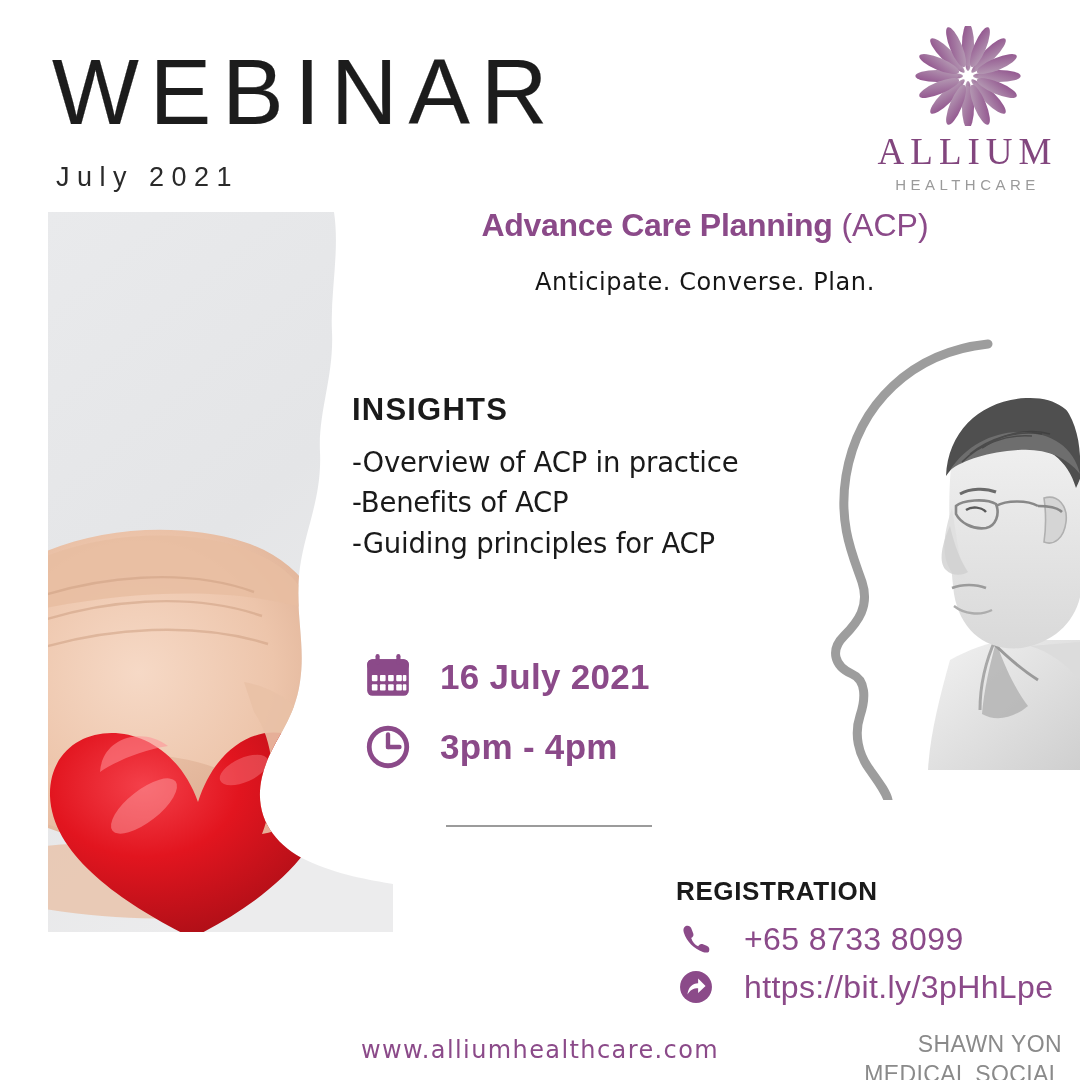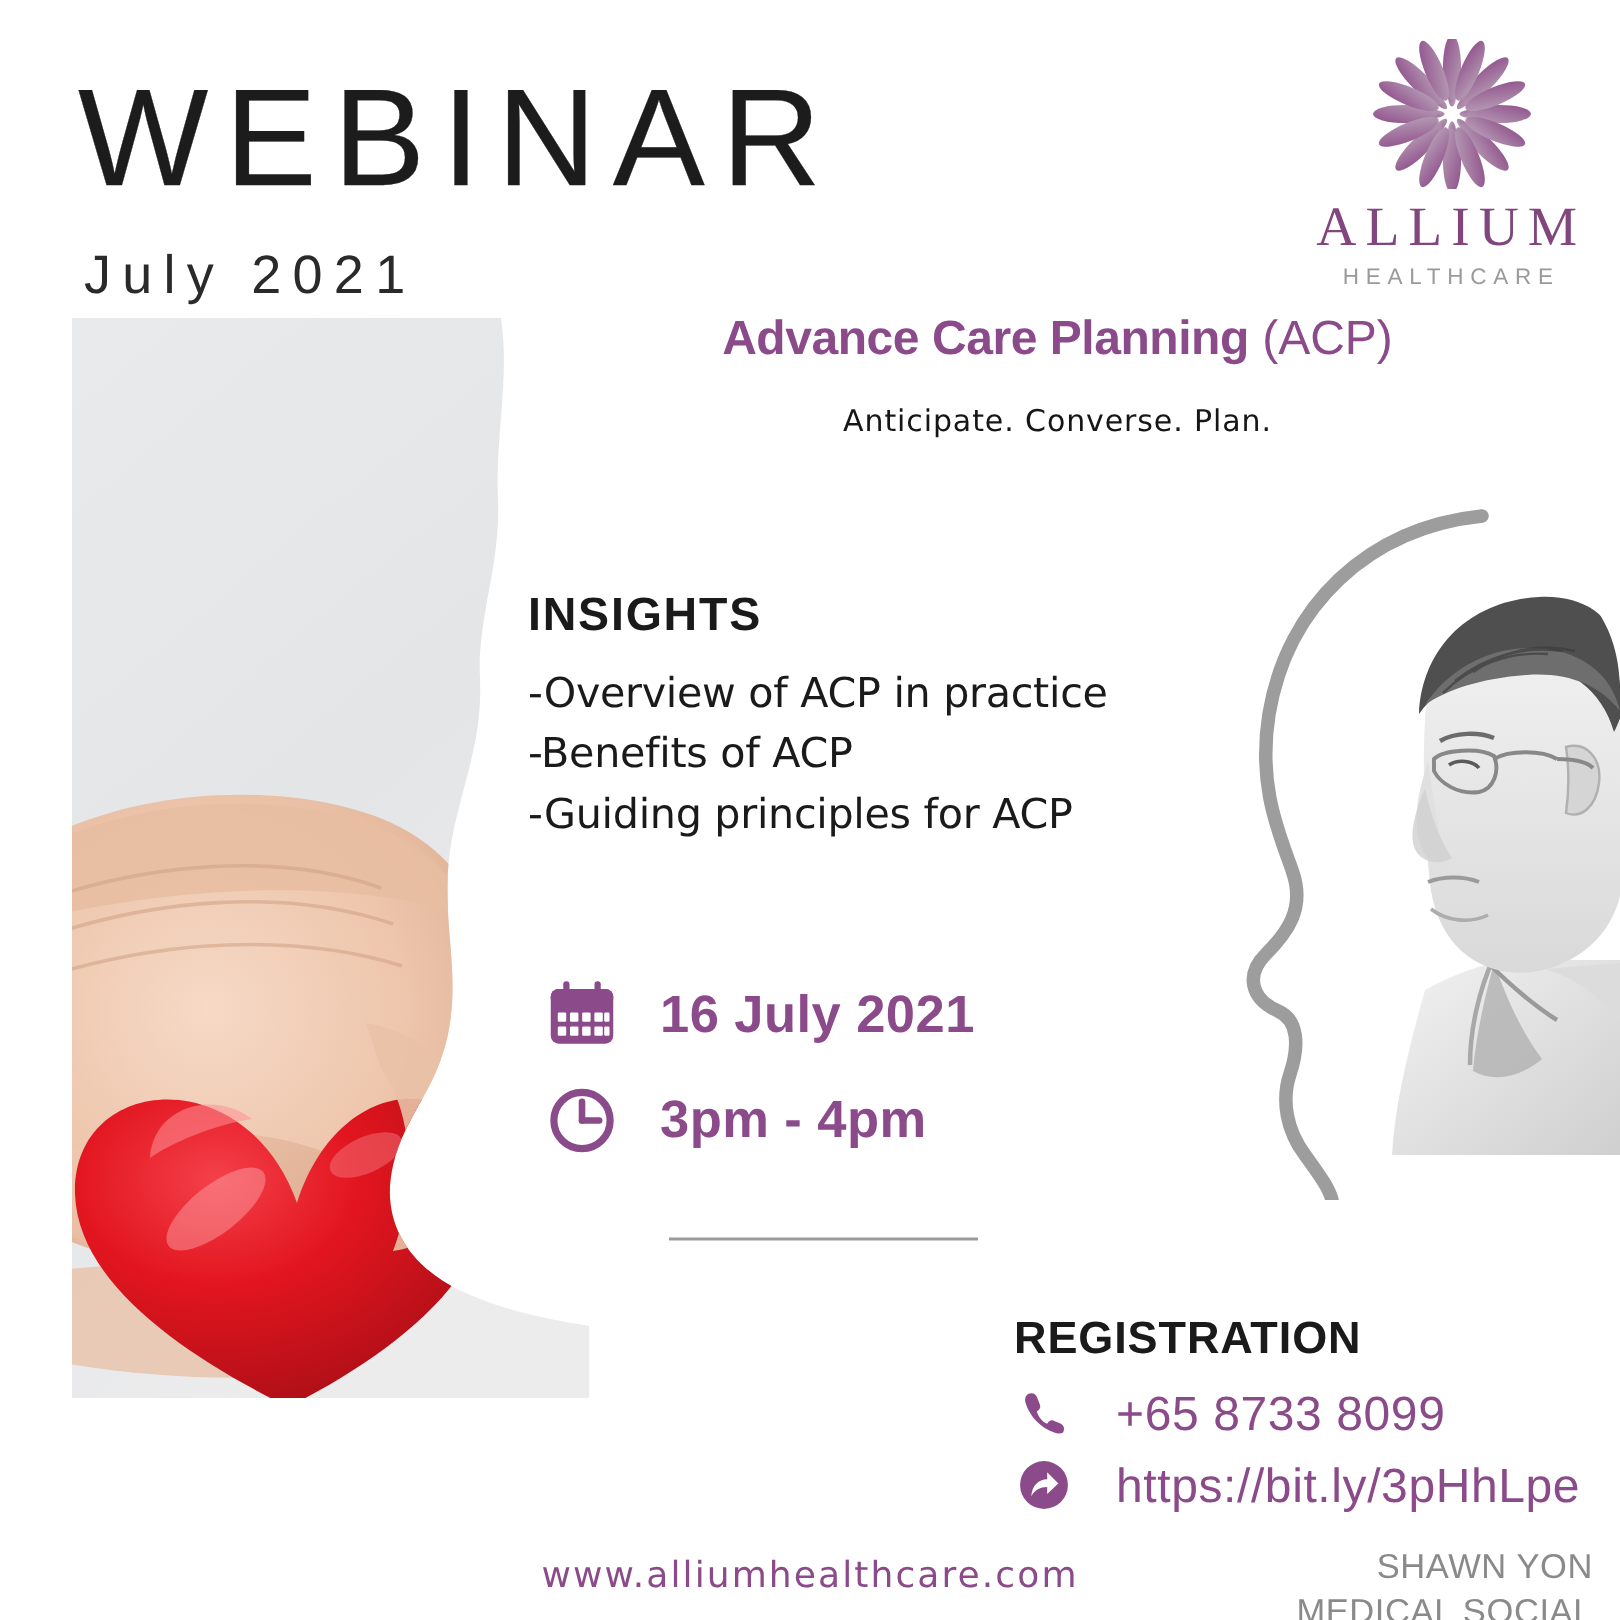--- a/index.html
+++ b/index.html
@@ -10,21 +10,21 @@
   .webinar-title{
     position:absolute;left:52px;top:46px;
     font-family:"Liberation Sans",sans-serif;
     font-size:92px;line-height:1;font-weight:300;
     letter-spacing:11px;color:#1c1c1c;
     -webkit-text-stroke:0.2px #1c1c1c;
   }
   .webinar-date{
     position:absolute;left:56px;top:162px;
     font-family:"Liberation Sans",sans-serif;
-    font-size:36px;font-weight:300;letter-spacing:7.5px;color:#2a2a2a;
+    font-size:27px;font-weight:300;letter-spacing:7.5px;color:#2a2a2a;
   }
 
   
   .logo{position:absolute;left:855px;top:26px;width:225px;height:160px;}
   .logo-mark{position:absolute;left:50%;top:0;transform:translateX(-50%);}
   .logo-word{
     position:absolute;left:0;right:0;top:104px;text-align:center;
     font-family:"Liberation Serif",serif;
     font-size:37px;font-weight:400;letter-spacing:6px;color:#82467e;
   }
@@ -44,21 +44,21 @@
     padding-left:330px;
     font-family:"Liberation Sans",sans-serif;
     font-size:32px;line-height:1.1;color:#8b4a89;
   }
   .acp-title .bold{font-weight:700;letter-spacing:-0.3px;}
   .acp-title .light{font-weight:400;}
   .acp-tagline{
     position:absolute;left:0;right:0;top:268px;text-align:center;
     padding-left:330px;
     font-family:"DejaVu Sans",sans-serif;
-    font-size:20px;font-weight:400;letter-spacing:0.6px;color:#161616;
+    font-size:24px;font-weight:400;letter-spacing:0.6px;color:#161616;
   }
 
   
   .insights{position:absolute;left:352px;top:392px;width:520px;}
   .insights-head{
     font-family:"Liberation Sans",sans-serif;
     font-size:31px;font-weight:700;letter-spacing:1.2px;color:#1a1a1a;
     margin-bottom:14px;
   }
   .insight-item{
@@ -85,21 +85,21 @@
   .speaker-caption{
     position:absolute;right:18px;top:700px;width:260px;text-align:right;
     font-family:"Liberation Sans",sans-serif;
     font-size:23px;font-weight:400;line-height:1.3;letter-spacing:0.4px;color:#8a8a8a;
   }
 
   
   .registration{position:absolute;left:676px;top:876px;width:404px;}
   .reg-head{
     font-family:"Liberation Sans",sans-serif;
-    font-size:30px;font-weight:700;letter-spacing:0.6px;color:#1a1a1a;
+    font-size:26px;font-weight:700;letter-spacing:0.6px;color:#1a1a1a;
     margin-bottom:12px;
   }
   .reg-row{display:flex;align-items:center;margin-bottom:8px;}
   .reg-icon{width:40px;height:40px;flex:0 0 40px;display:flex;align-items:center;justify-content:center;}
   .reg-text{
     margin-left:28px;
     font-family:"Liberation Sans",sans-serif;
     font-size:32px;font-weight:400;letter-spacing:0.4px;color:#8b4a89;
     white-space:nowrap;
   }

